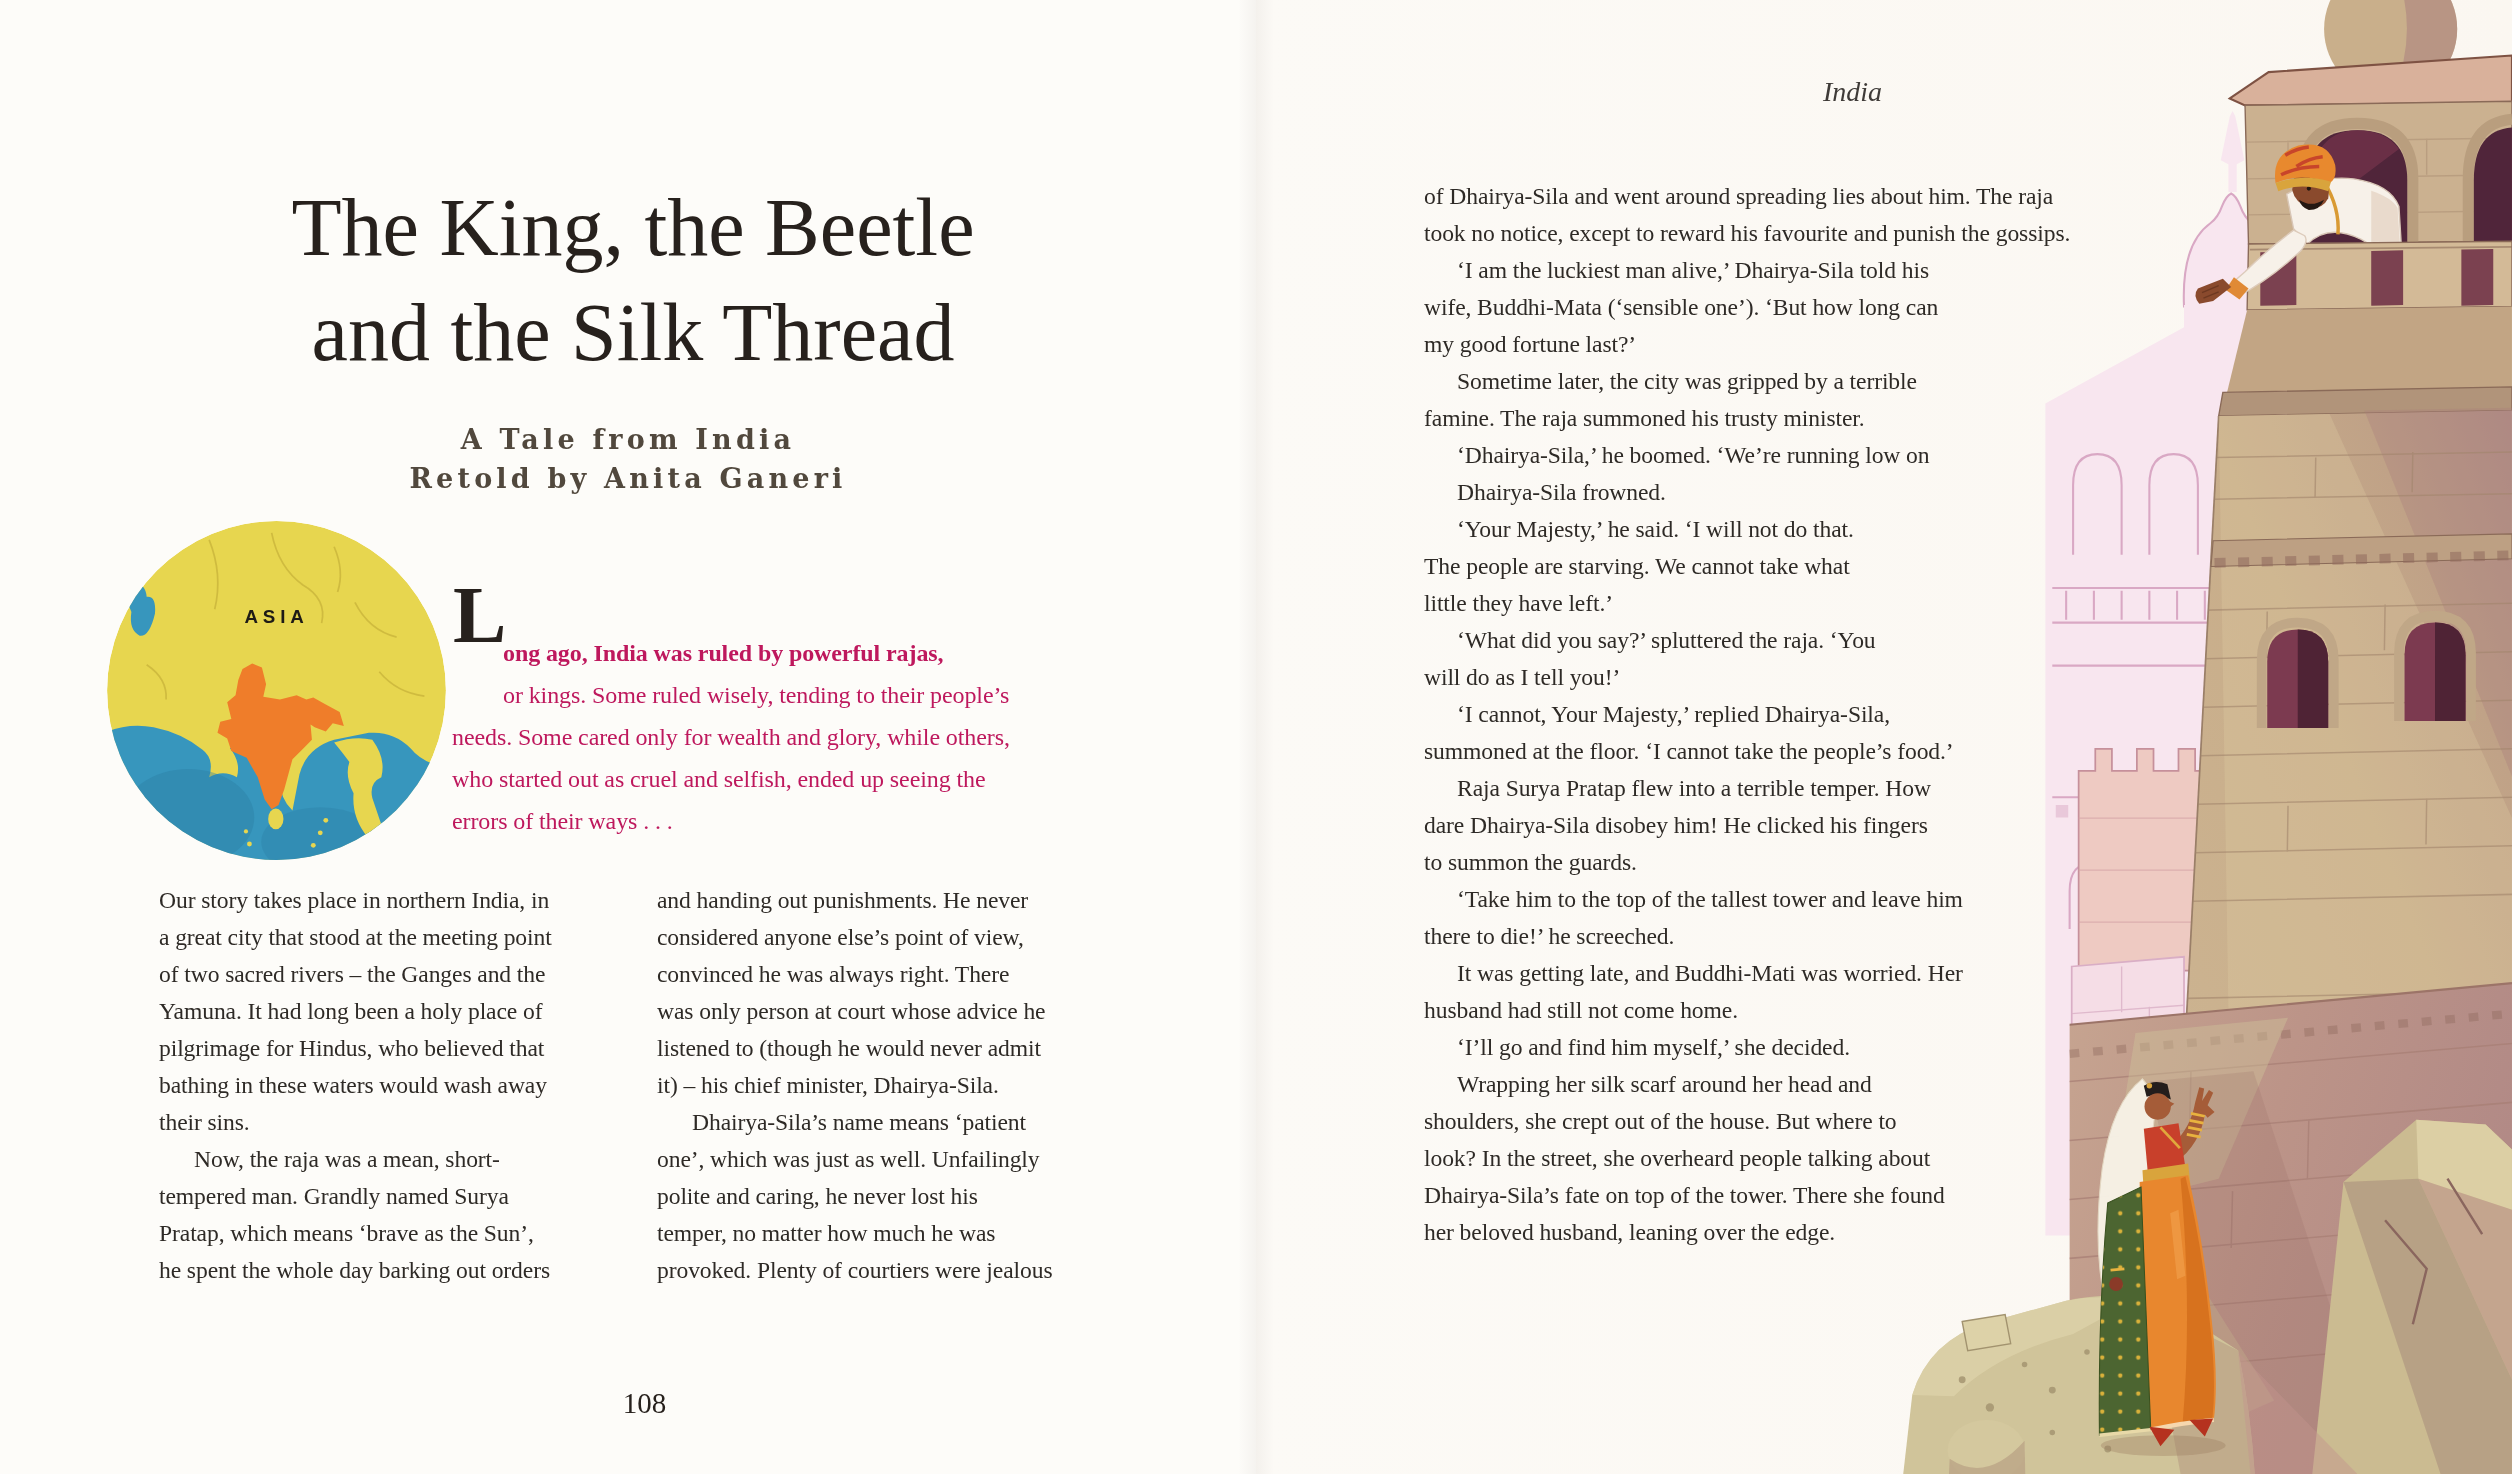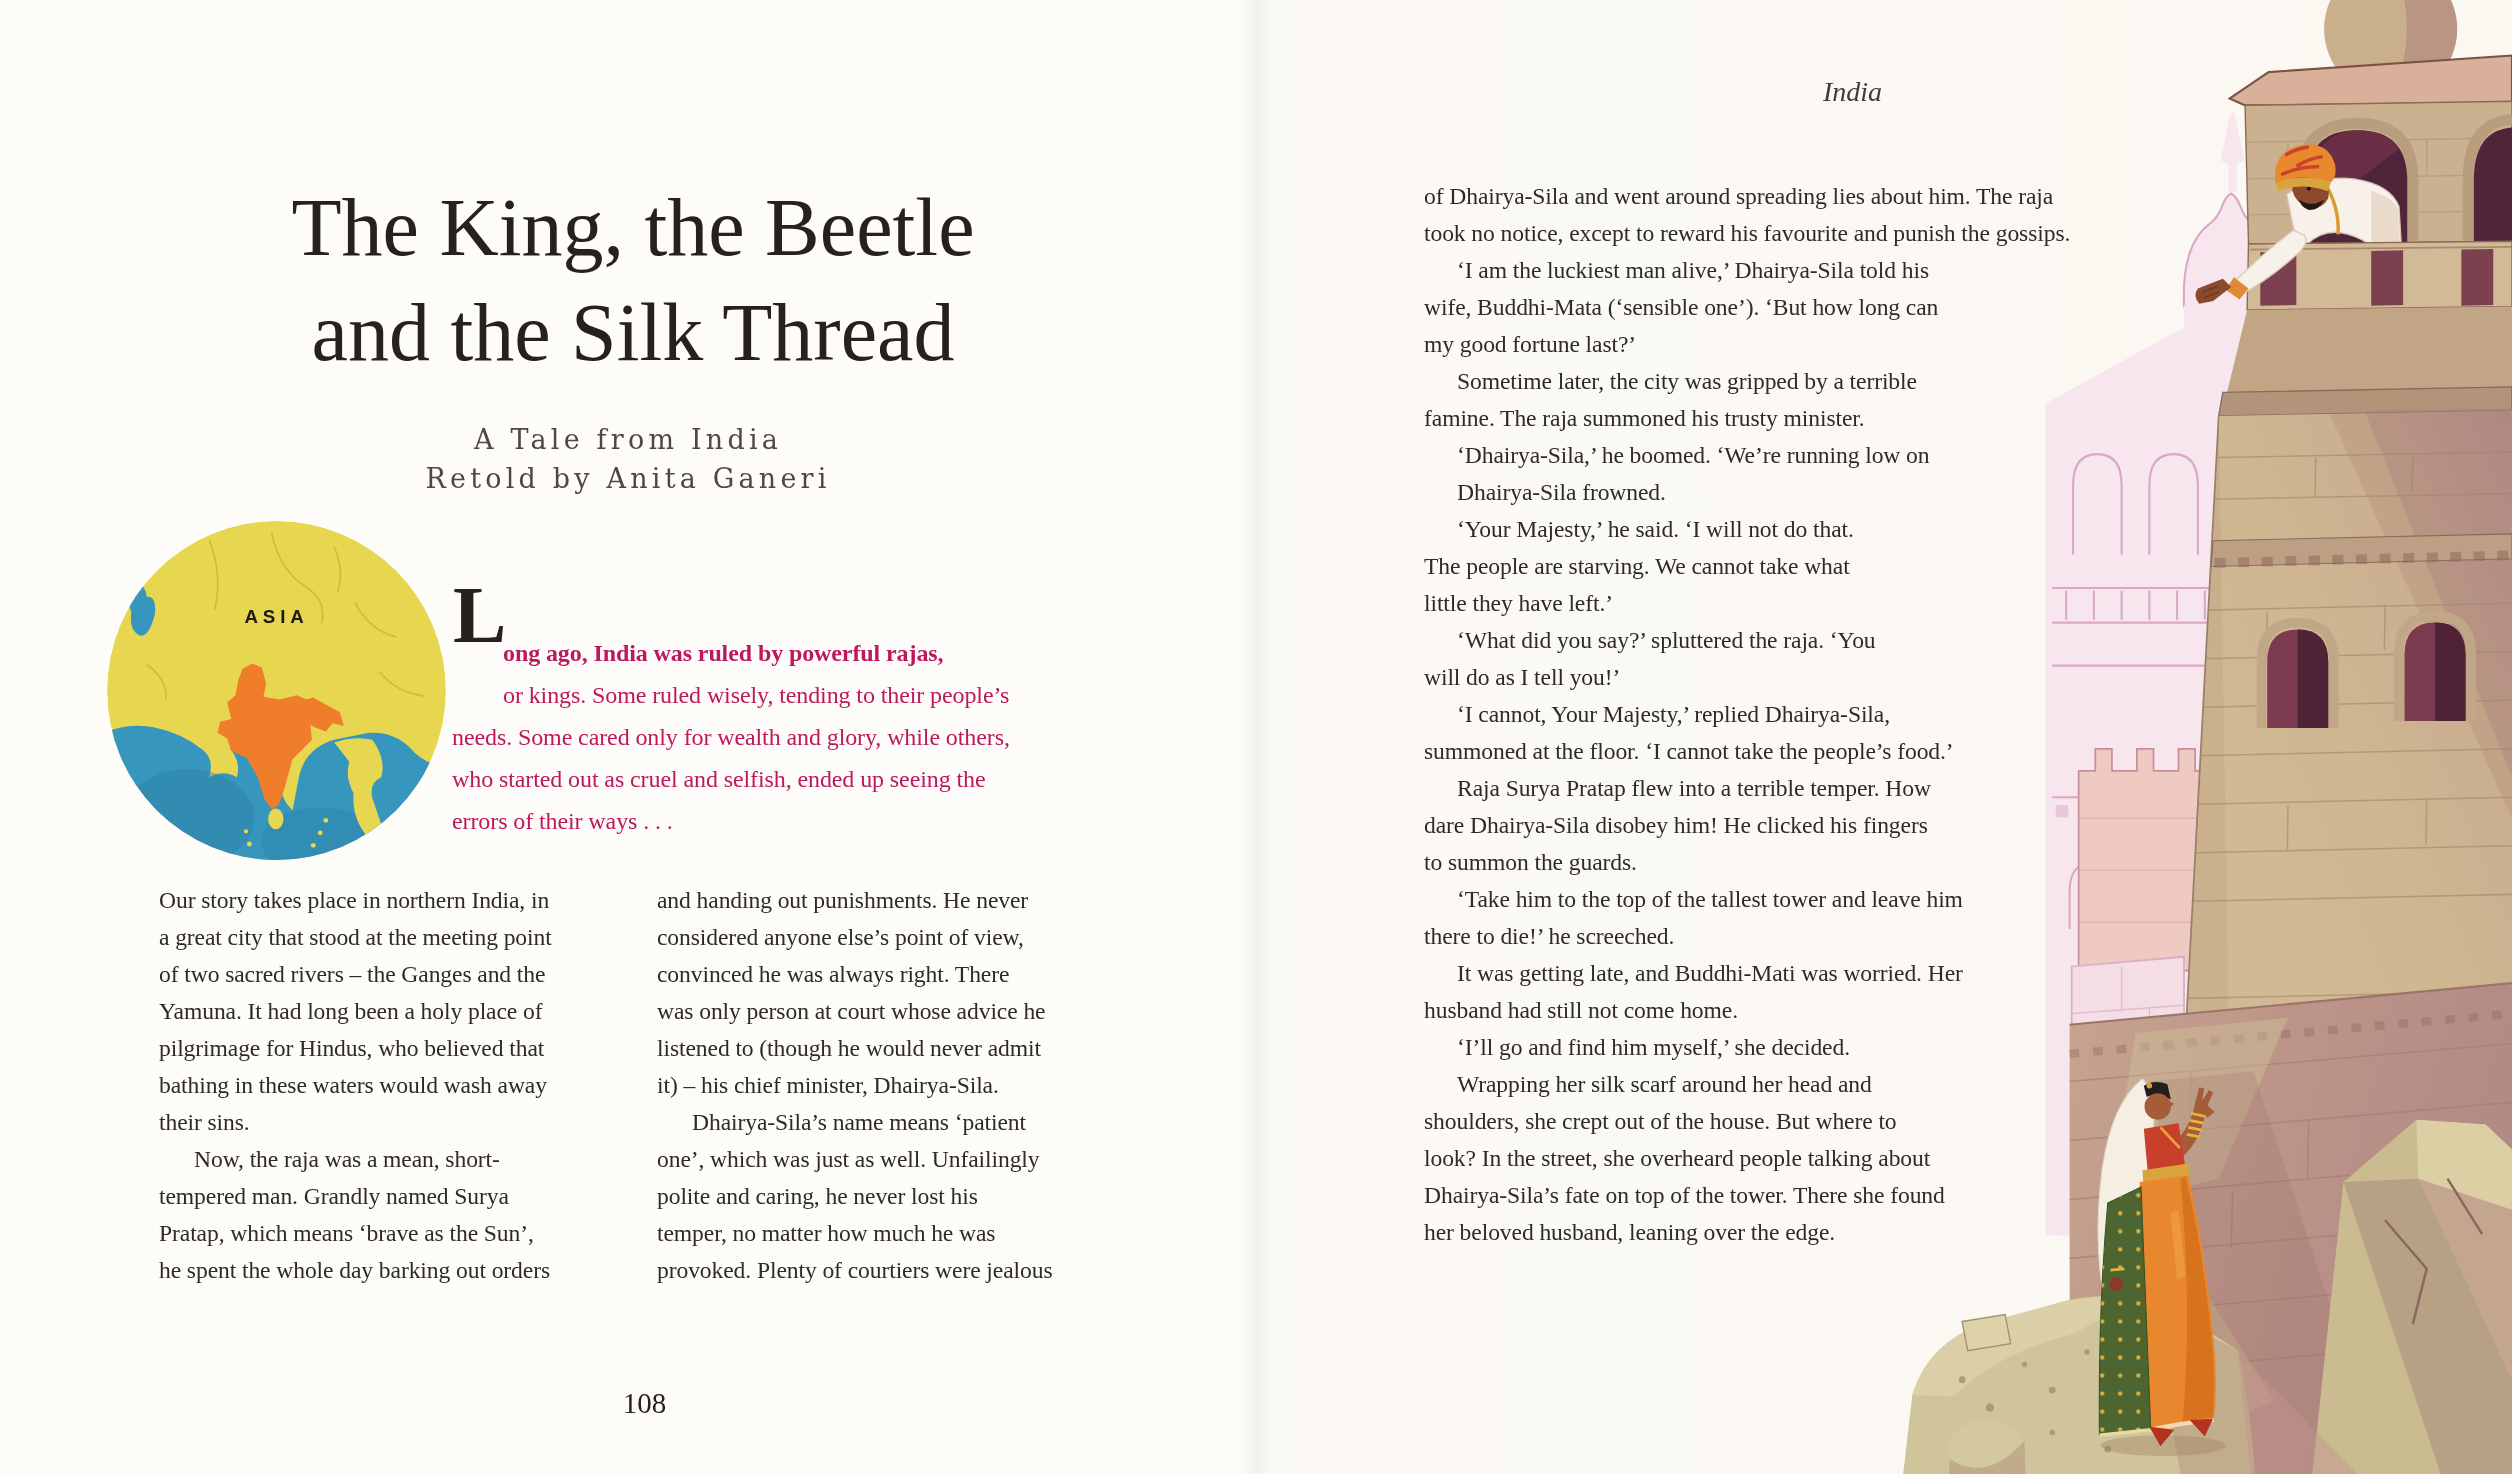--- a/index.html
+++ b/index.html
@@ -11,21 +11,21 @@
   }
   .page-right-bg{position:absolute;left:1256px;top:0;width:1256px;height:1474px;
     background:linear-gradient(90deg,#fcfaf6 0%,#fbf7f1 100%);}
   .gutter{position:absolute;left:1238px;top:0;width:36px;height:1474px;
     background:linear-gradient(90deg,rgba(110,92,80,0),rgba(110,92,80,0.06) 50%,rgba(110,92,80,0));}
 
   .title{position:absolute;left:5px;top:175px;width:1256px;text-align:center;
     font-size:82px;line-height:105px;color:#27211d;letter-spacing:0;}
   .subtitle{position:absolute;left:0;top:420px;width:1256px;text-align:center;
     font-family:"DejaVu Serif",serif;font-size:27px;line-height:39px;
-    letter-spacing:4.2px;color:#51483d;}
+    letter-spacing:4.2px;color:#51483d;font-weight:bold;}
 
   .dropcap{position:absolute;left:453px;top:575px;font-size:80px;line-height:80px;
     font-weight:bold;color:#27211d;}
   .intro{position:absolute;left:452px;top:588px;font-size:24px;line-height:42px;
     color:#be185d;letter-spacing:-0.1px;margin-top:44px;}
   .intro .line{white-space:pre;}
   .intro .pad{padding-left:51px;}
   .intro .bold{font-weight:bold;}
 
   .txtcol{position:absolute;top:882px;font-size:23.6px;line-height:37px;

